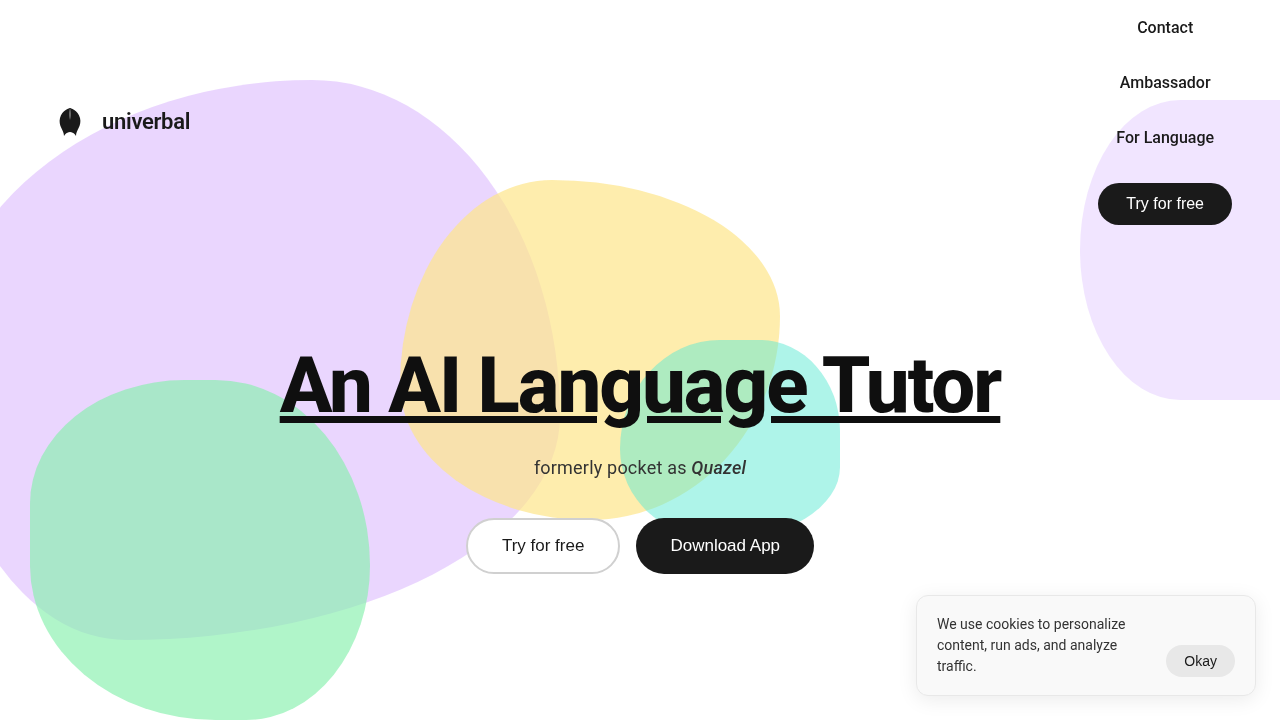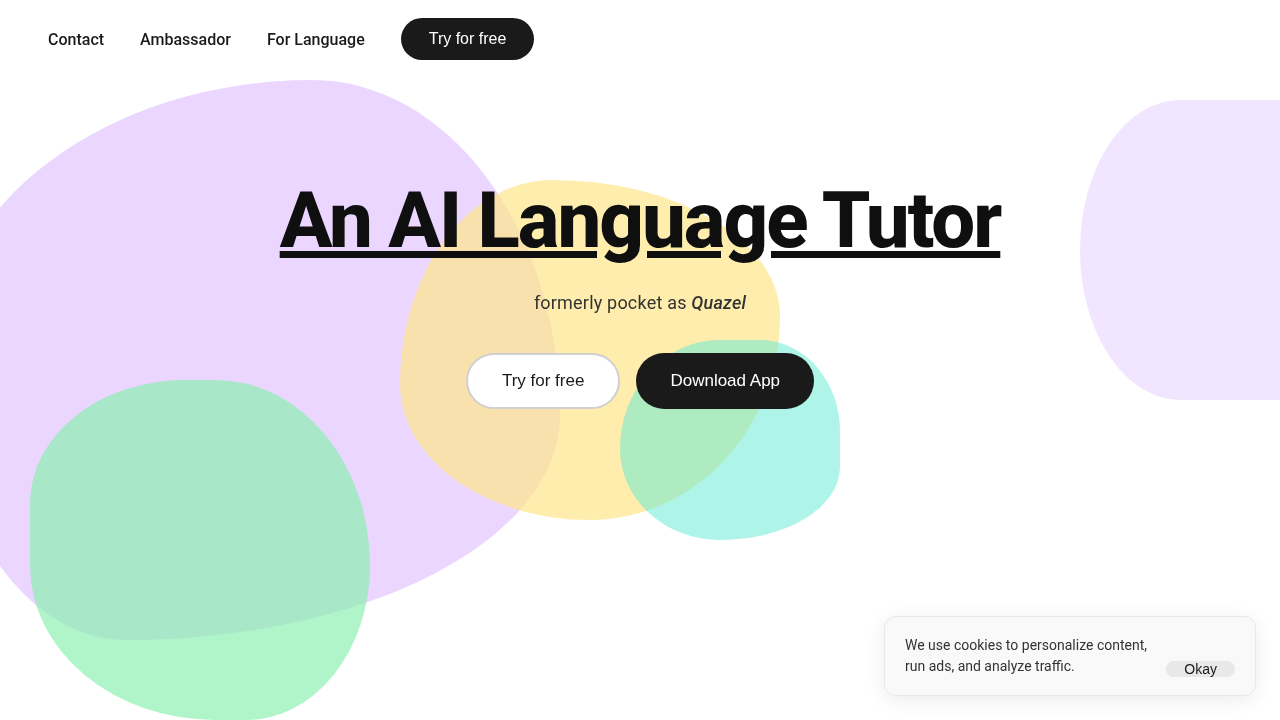--- a/index.html
+++ b/index.html
@@ -97,20 +97,21 @@
       font-size: 22px;
       font-weight: 600;
       color: #1a1a1a;
       letter-spacing: -0.3px;
     }
 
     .nav-links {
       display: flex;
       align-items: center;
       gap: 36px;
+      flex-direction: column;
     }
 
     .nav-link {
       font-size: 16px;
       font-weight: 500;
       color: #1a1a1a;
       text-decoration: none;
       cursor: pointer;
     }
 
@@ -190,41 +191,41 @@
 
     
     .cookie-banner {
       position: fixed;
       bottom: 24px;
       right: 24px;
       background: #f9f9f9;
       border: 1px solid #e8e8e8;
       border-radius: 12px;
       padding: 18px 20px;
-      width: 372px;
+      width: 340px;
       display: flex;
       align-items: flex-end;
       gap: 16px;
       box-shadow: 0 4px 20px rgba(0,0,0,0.08);
       z-index: 100;
     }
 
     .cookie-text {
       font-size: 14px;
       color: #333333;
       line-height: 1.5;
       flex: 1;
     }
 
     .okay-btn {
       background: #e8e8e8;
       color: #1a1a1a;
       border: none;
       border-radius: 20px;
-      padding: 0 18px;
+      padding: 8px 18px;
       font-size: 14px;
       font-weight: 500;
       cursor: pointer;
       white-space: nowrap;
       flex-shrink: 0;
     }
 
     .right-blob-area {
       position: absolute;
       right: 0;
@@ -241,20 +242,27 @@
 
 <div class="blob-container">
   <div class="blob-purple"></div>
   <div class="blob-yellow"></div>
   <div class="blob-green"></div>
   <div class="blob-teal"></div>
   <div class="right-blob-area"></div>
 </div>
 
 <nav>
+  <div class="logo-area">
+    <svg class="logo-icon" viewBox="0 0 44 44" fill="none" xmlns="http://www.w3.org/2000/svg">
+      <path d="M22 8C22 8 14 10 12 18C10 26 16 30 16 36C16 36 18 32 22 32C26 32 28 36 28 36C28 30 34 26 32 18C30 10 22 8 22 8Z" fill="#1a1a1a"></path>
+      <path d="M22 8C22 8 20 14 22 20C24 14 22 8 22 8Z" fill="white" opacity="0.4"></path>
+    </svg>
+    <span class="logo-text">univerbal</span>
+  </div>
 
   <div class="nav-links">
     <a class="nav-link">Contact</a>
     <a class="nav-link">Ambassador</a>
     <a class="nav-link">For Language</a>
     <button class="try-free-btn">Try for free</button>
   </div>
 </nav>
 
 <section class="hero">

